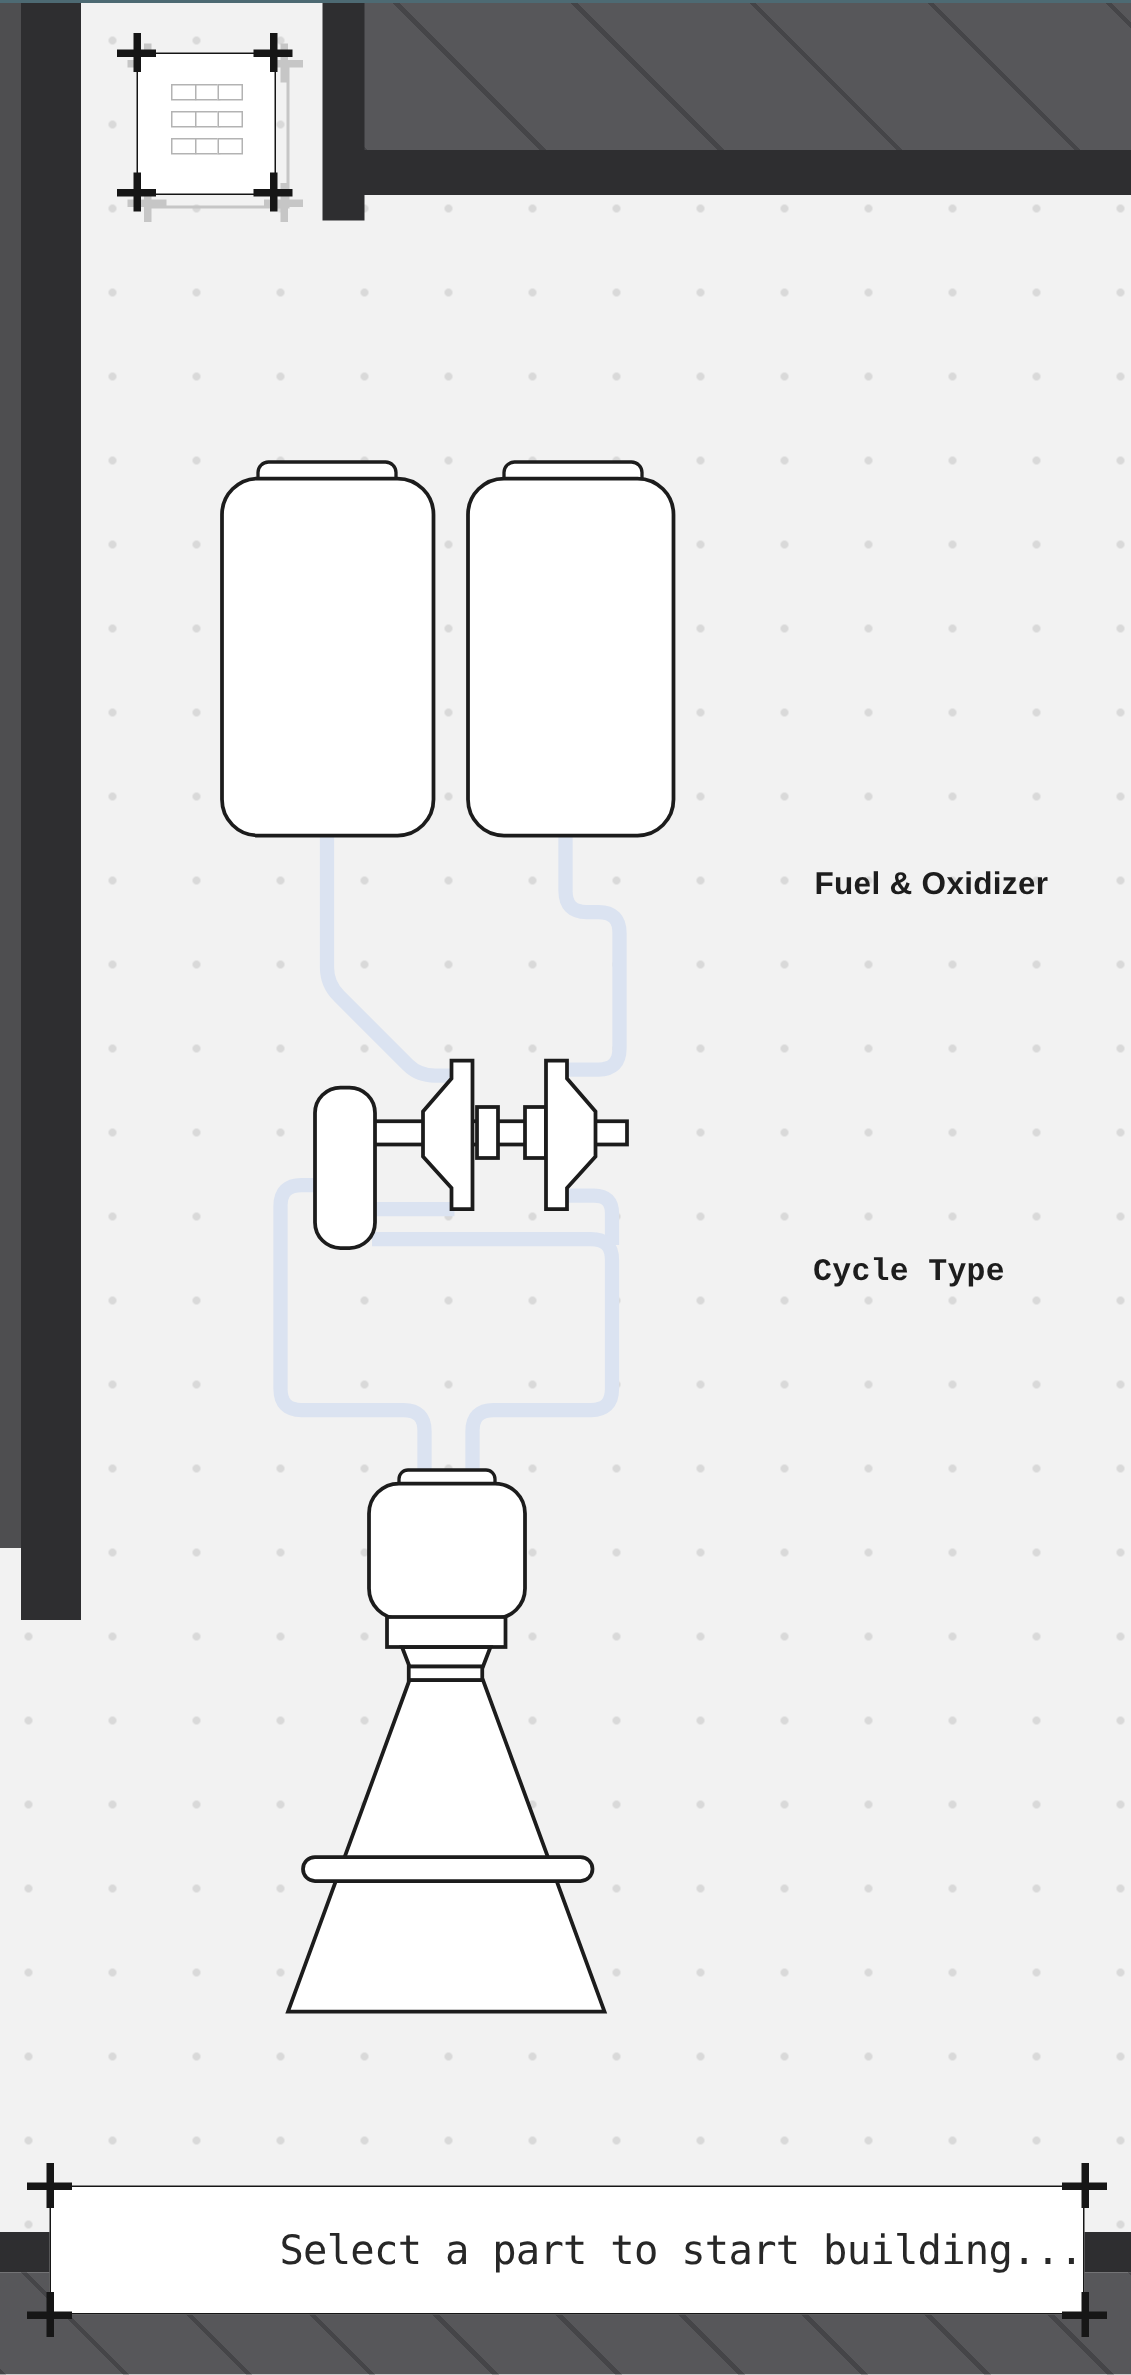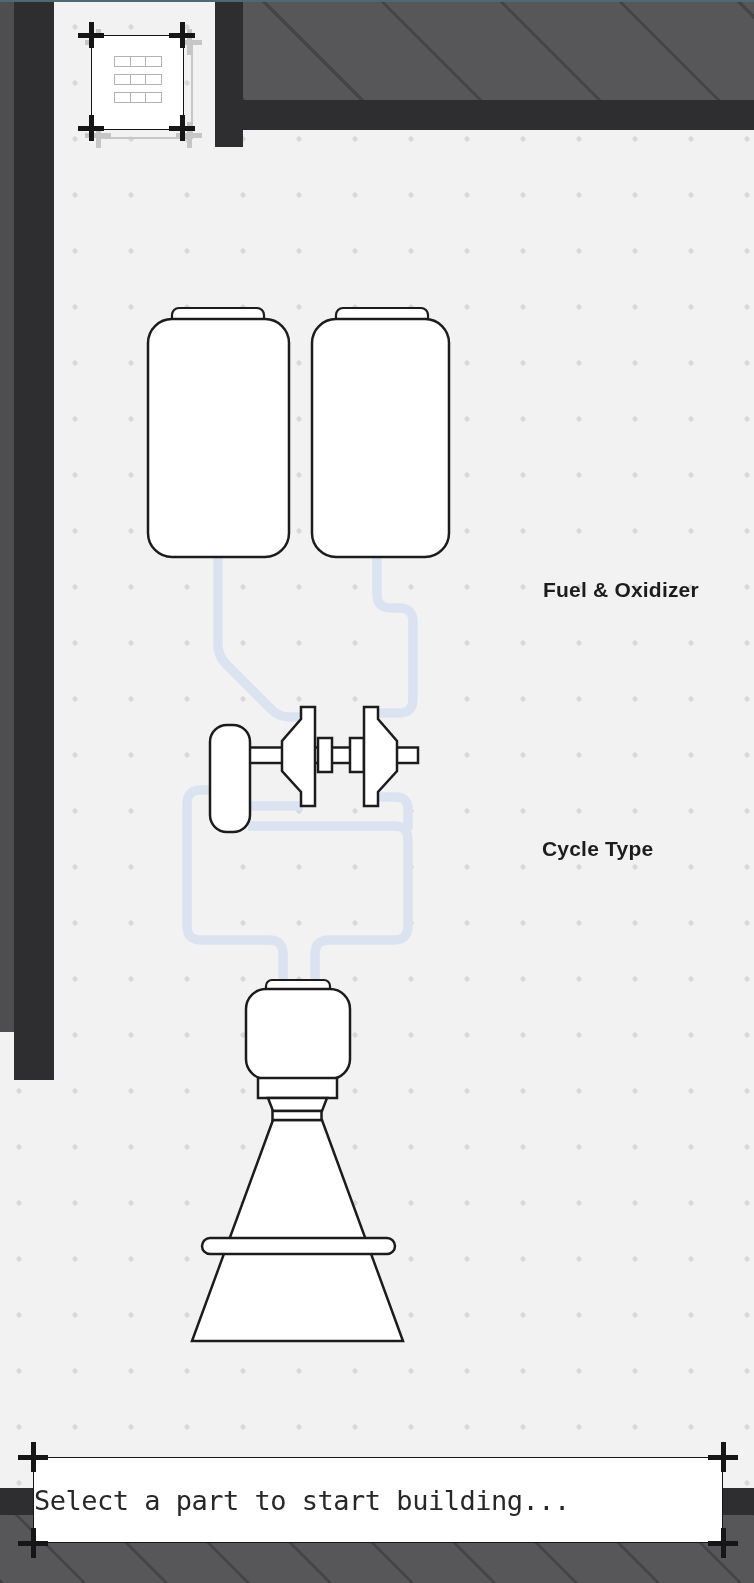--- a/index.html
+++ b/index.html
@@ -41,28 +41,28 @@
   #icon-box-shadow{left:98px;top:42px;width:91px;height:93px;border:2px solid #c6c6c6;background:transparent;}
   #icon-box{left:91px;top:35px;width:91px;height:93px;border:1.5px solid #141414;background:#ffffff;
     display:flex;align-items:center;justify-content:center;cursor:pointer;}
   #brick-grid{display:flex;flex-direction:column;gap:7px;margin-top:-6px;}
   .brick-row{display:flex;}
   .brick{width:15px;height:9px;border:1.5px solid #b3b3b3;background:#fff;margin-right:-1.5px;}
 
   
   .part-label{position:absolute;color:#1d1d1d;font-size:21px;font-weight:bold;letter-spacing:0.2px;line-height:33px;white-space:nowrap;}
   #label-fuel{left:543px;top:554px;margin-top:19px;}
-  #label-cycle{left:542px;top:832px;}
+  #label-cycle{left:542px;top:832px;font-family:Liberation Mono, monospace;}
   #label-thrust{left:543px;top:1300px;}
 
   
   #bottom-strip{left:0;top:1488px;width:754px;height:27px;}
   #bottom-hatch{left:0;top:1515px;width:754px;height:68px;}
   #status-bar{left:33px;top:1457px;width:690px;height:86px;background:#ffffff;border:1.5px solid #161616;
-    box-sizing:border-box;display:flex;align-items:center;justify-content:flex-start;}
+    box-sizing:border-box;display:flex;align-items:center;justify-content:flex-end;padding-left:36px;}
   #status-text{font-family:"DejaVu Sans Mono",monospace;font-size:27px;color:#272727;letter-spacing:-0.5px;}
 
   svg{position:absolute;left:0;top:0;}
   .pipe{fill:none;stroke:#dbe3f1;stroke-width:9.5;}
   .part{fill:#ffffff;stroke:#1c1c1c;stroke-width:2.5;}
   .part-thin{fill:#ffffff;stroke:#1c1c1c;stroke-width:2.2;}
 </style>
 </head>
 <body>
 

